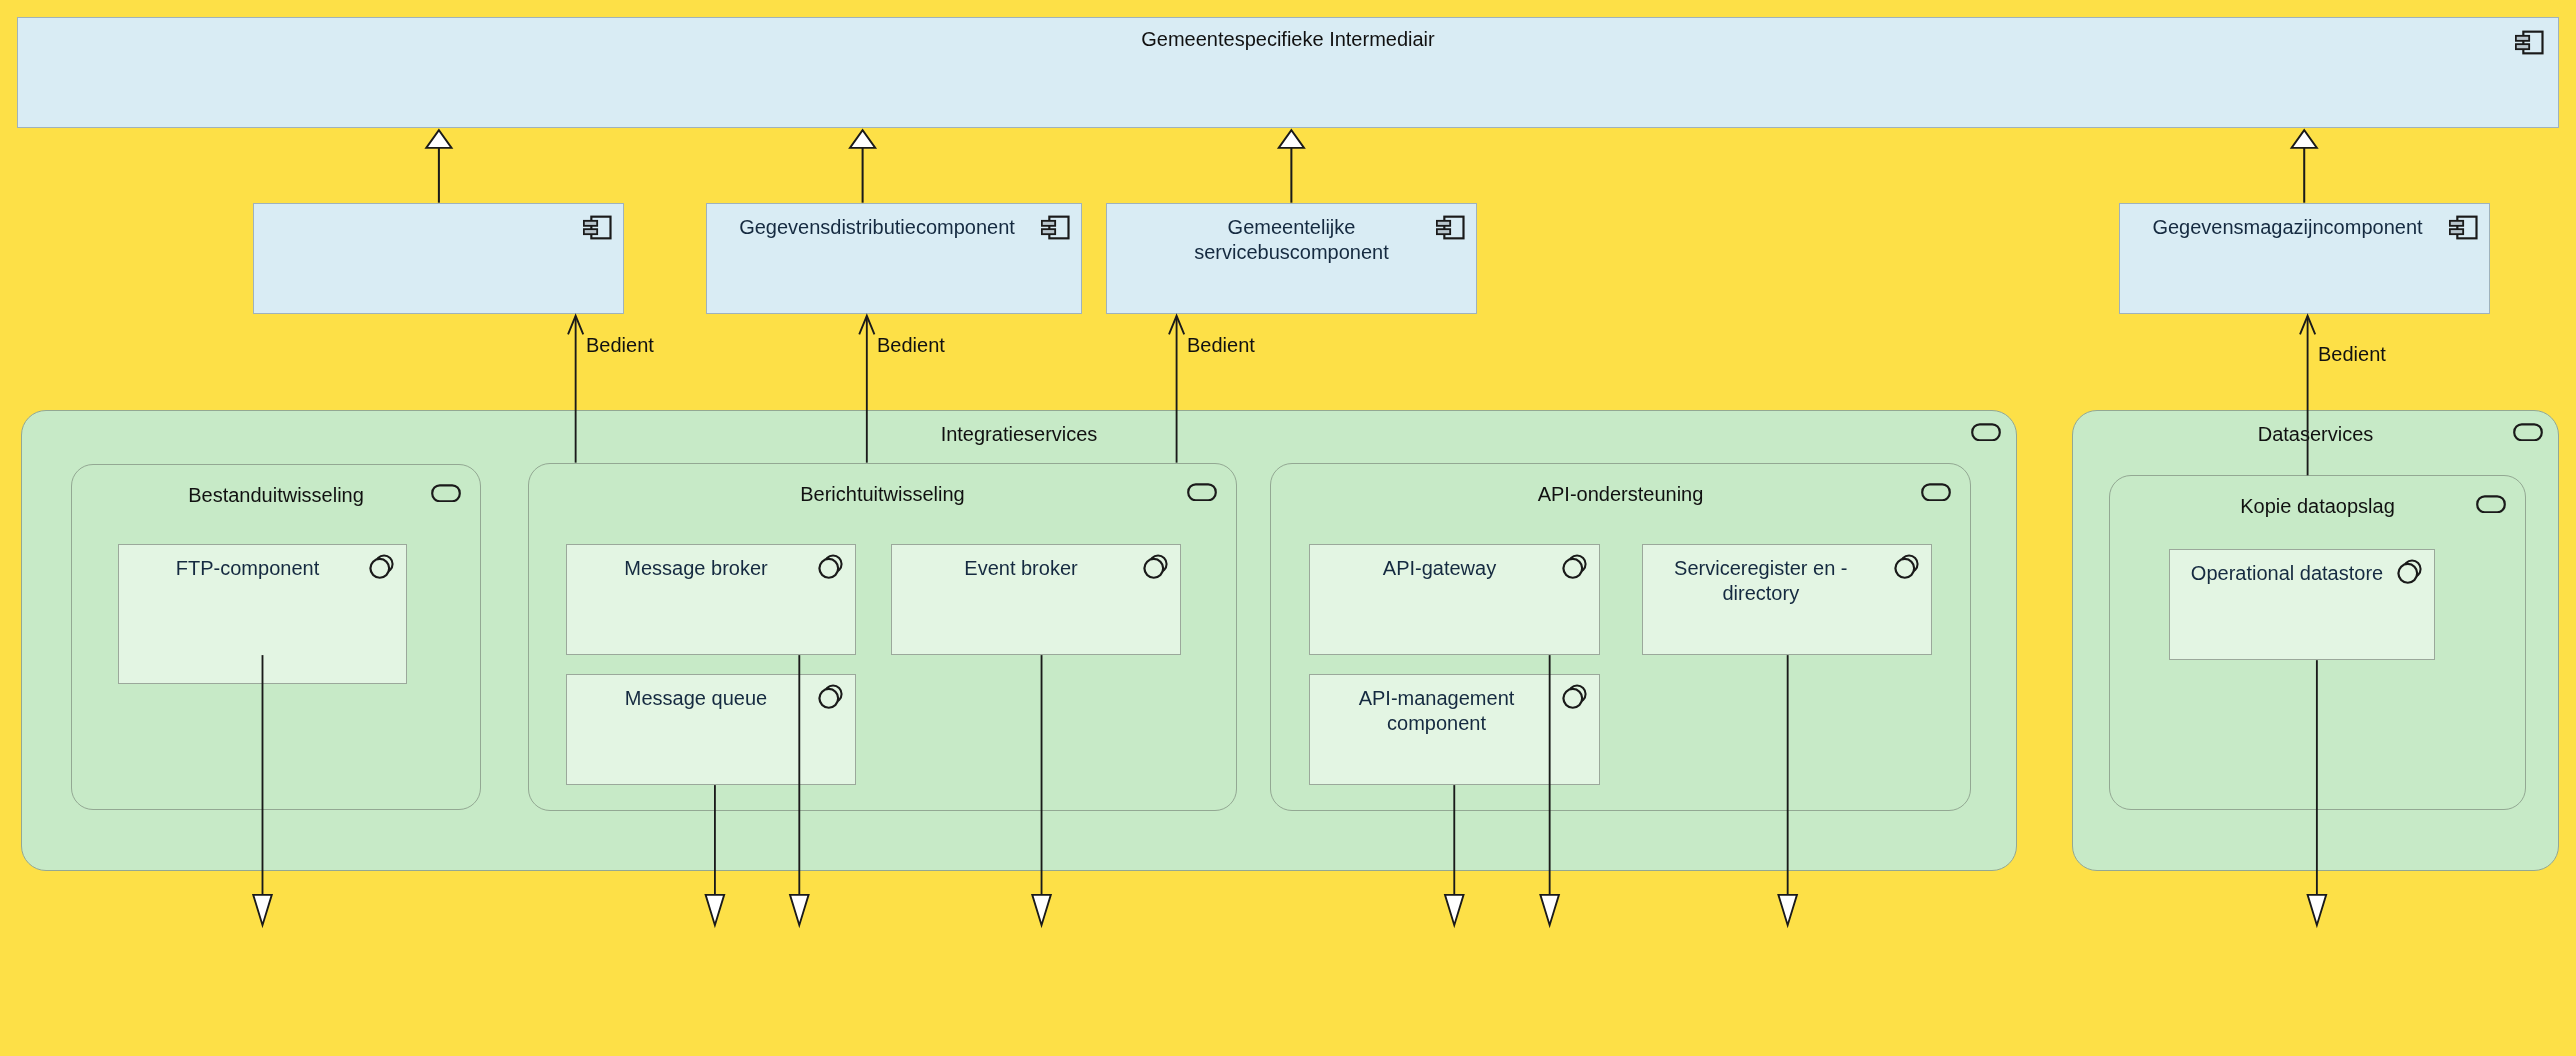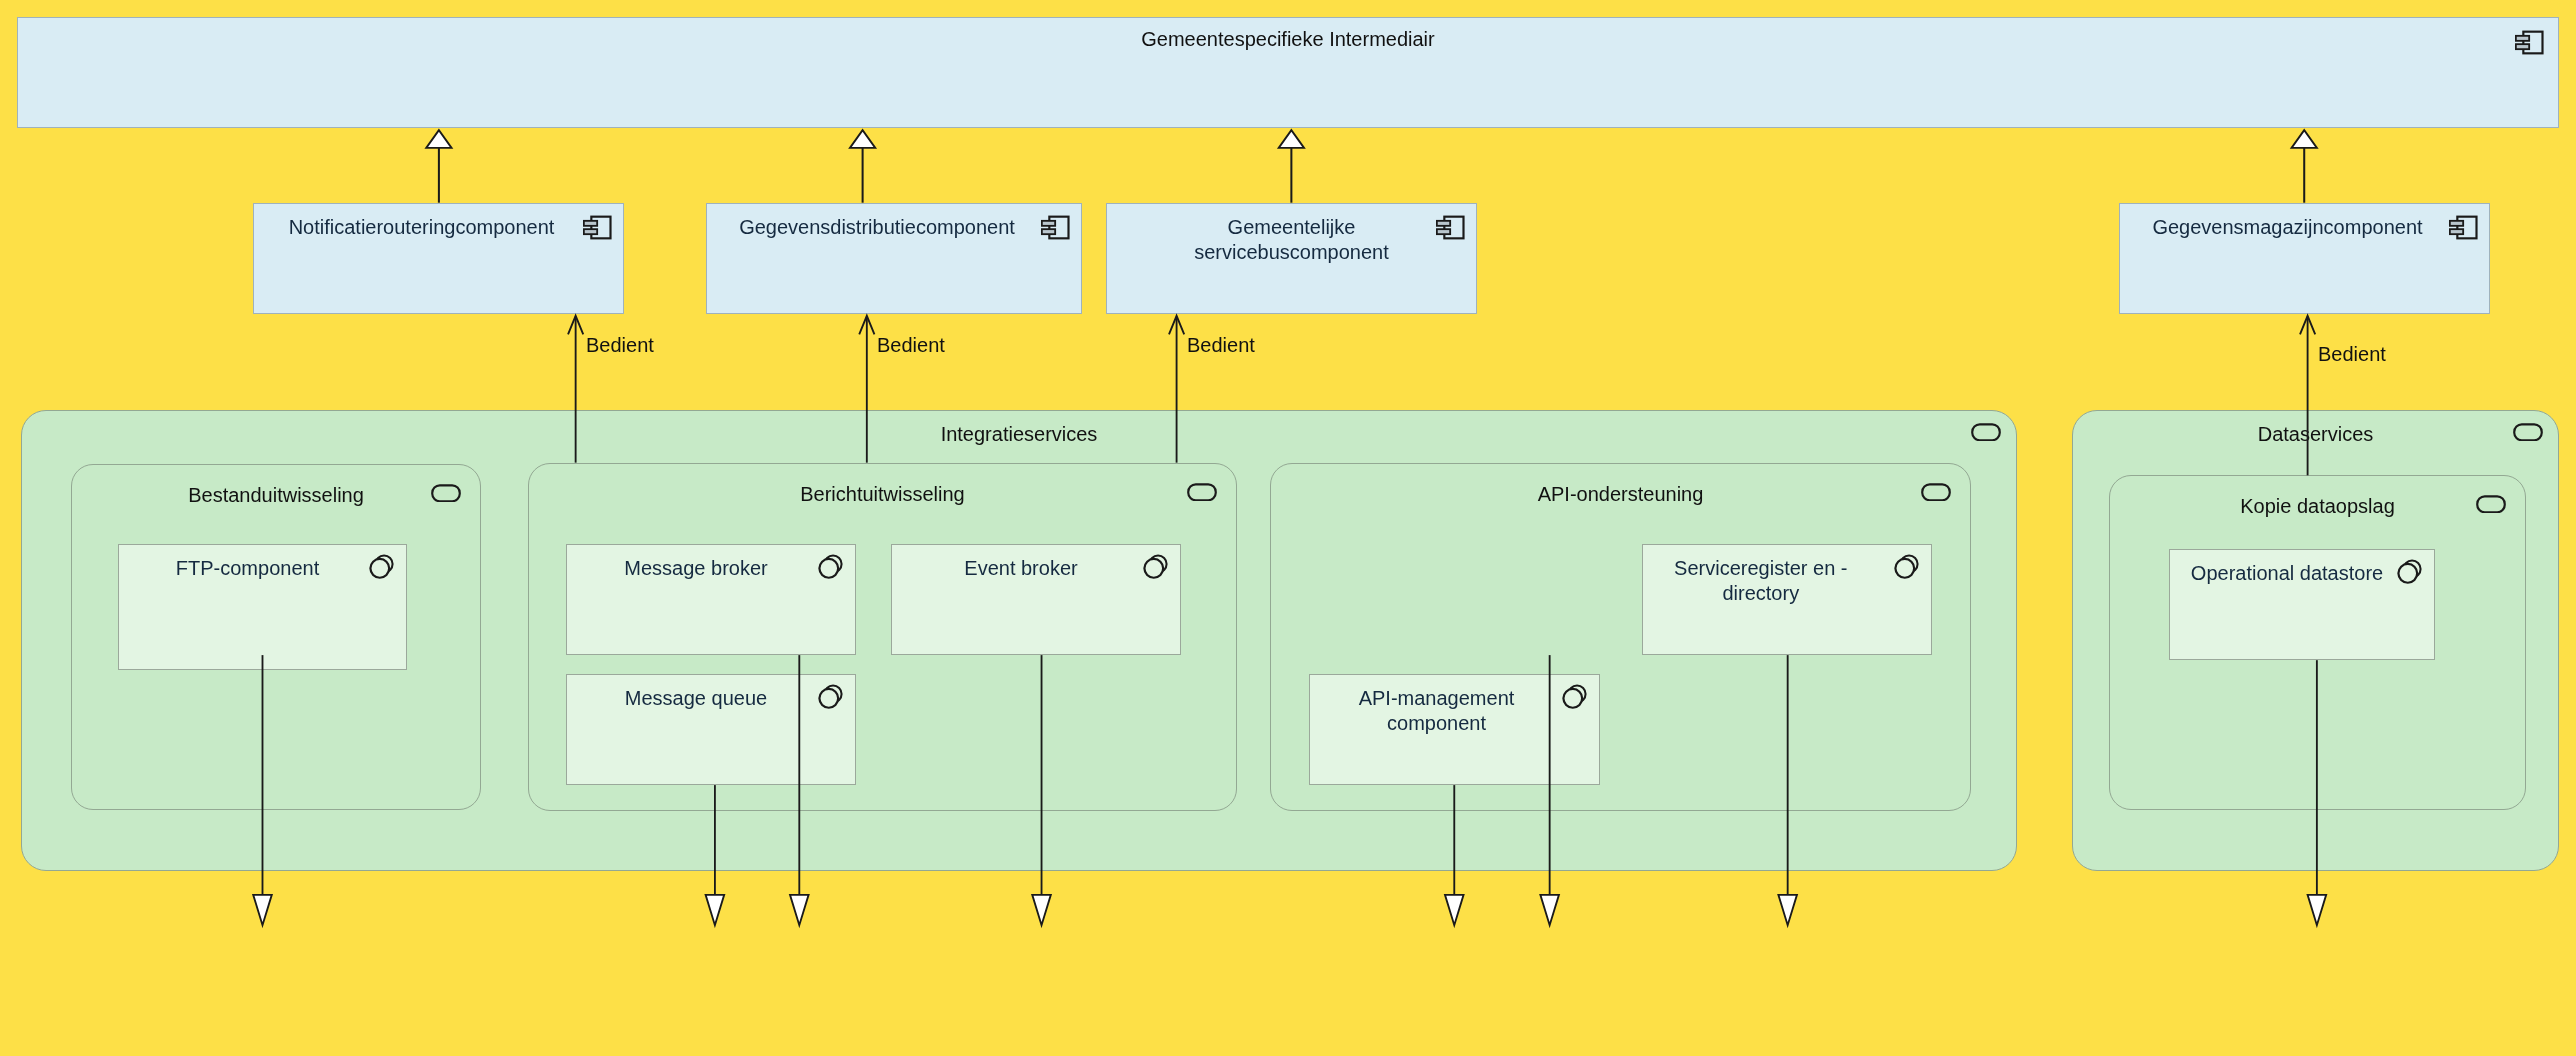--- a/index.html
+++ b/index.html
@@ -43,21 +43,20 @@
     <span class="icon" style="right:13.5px;top:11px;">
       <svg width="30" height="27" viewBox="0 0 36 32">
         <rect x="10" y="3" width="23" height="26" fill="none" stroke="#1a1a1a" stroke-width="2.6"></rect>
         <rect x="1" y="8" width="16" height="6" fill="var(--icon-tab-fill)" stroke="#1a1a1a" stroke-width="2.2"></rect>
         <rect x="1" y="18" width="16" height="6" fill="var(--icon-tab-fill)" stroke="#1a1a1a" stroke-width="2.2"></rect>
       </svg>
     </span>
   </div>
 
   <div class="node" style="left:253px;top:203px;width:371px;height:111px;">
-    <div class="lbl" style="padding-right:34px;">Notificatierouteringcomponent</div>
     <span class="icon" style="right:10px;top:10px;">
       <svg width="30" height="27" viewBox="0 0 36 32">
         <rect x="10" y="3" width="23" height="26" fill="none" stroke="#1a1a1a" stroke-width="2.6"></rect>
         <rect x="1" y="8" width="16" height="6" fill="var(--icon-tab-fill)" stroke="#1a1a1a" stroke-width="2.2"></rect>
         <rect x="1" y="18" width="16" height="6" fill="var(--icon-tab-fill)" stroke="#1a1a1a" stroke-width="2.2"></rect>
       </svg>
     </span>
   </div>
 
   <div class="node" style="left:706px;top:203px;width:376px;height:111px;">
@@ -140,21 +139,21 @@
 
   <div class="subgrp" style="left:2109px;top:475px;width:417px;height:335px;">
     <div class="ttl" style="padding-top:18.6px;">Kopie dataopslag</div>
     <span class="icon" style="right:18.6px;top:18.6px;">
       <svg width="30" height="18.6" viewBox="0 0 36 22">
           <rect x="1.5" y="1.5" width="33" height="19" rx="9" fill="none" stroke="#1a1a1a" stroke-width="2.6"></rect>
         </svg>
     </span>
   </div>
 
-  <div class="svc" style="left:118px;top:544px;width:289px;height:126px;">
+  <div class="svc" style="left:118px;top:544px;width:289px;height:140px;">
     <div class="lbl" style="padding-right:30px;">FTP-component</div>
     <span class="icon" style="right:10px;top:7.6px;">
       <svg width="29" height="29" viewBox="0 0 34 34">
         <circle cx="20" cy="13" r="10" fill="none" stroke="#1a1a1a" stroke-width="2.4"></circle>
         <circle cx="15" cy="18" r="11" fill="var(--service-fill)" stroke="#1a1a1a" stroke-width="2.6"></circle>
       </svg>
     </span>
   </div>
 
   <div class="svc" style="left:566px;top:544px;width:290px;height:111px;">
@@ -180,20 +179,29 @@
   <div class="svc" style="left:566px;top:674px;width:290px;height:111px;">
     <div class="lbl" style="padding-right:30px;">Message queue</div>
     <span class="icon" style="right:10px;top:7.6px;">
       <svg width="29" height="29" viewBox="0 0 34 34">
         <circle cx="20" cy="13" r="10" fill="none" stroke="#1a1a1a" stroke-width="2.4"></circle>
         <circle cx="15" cy="18" r="11" fill="var(--service-fill)" stroke="#1a1a1a" stroke-width="2.6"></circle>
       </svg>
     </span>
   </div>
 
+  <div class="svc" style="left:1309px;top:544px;width:291px;height:111px;">
+    <div class="lbl" style="padding-right:30px;">API-gateway</div>
+    <span class="icon" style="right:10px;top:7.6px;">
+      <svg width="29" height="29" viewBox="0 0 34 34">
+        <circle cx="20" cy="13" r="10" fill="none" stroke="#1a1a1a" stroke-width="2.4"></circle>
+        <circle cx="15" cy="18" r="11" fill="var(--service-fill)" stroke="#1a1a1a" stroke-width="2.6"></circle>
+      </svg>
+    </span>
+  </div>
 
   <div class="svc" style="left:1642px;top:544px;width:290px;height:111px;">
     <div class="lbl" style="padding-left:18.6px;padding-right:71px;">Serviceregister en - directory</div>
     <span class="icon" style="right:10px;top:7.6px;">
       <svg width="29" height="29" viewBox="0 0 34 34">
         <circle cx="20" cy="13" r="10" fill="none" stroke="#1a1a1a" stroke-width="2.4"></circle>
         <circle cx="15" cy="18" r="11" fill="var(--service-fill)" stroke="#1a1a1a" stroke-width="2.6"></circle>
       </svg>
     </span>
   </div>

